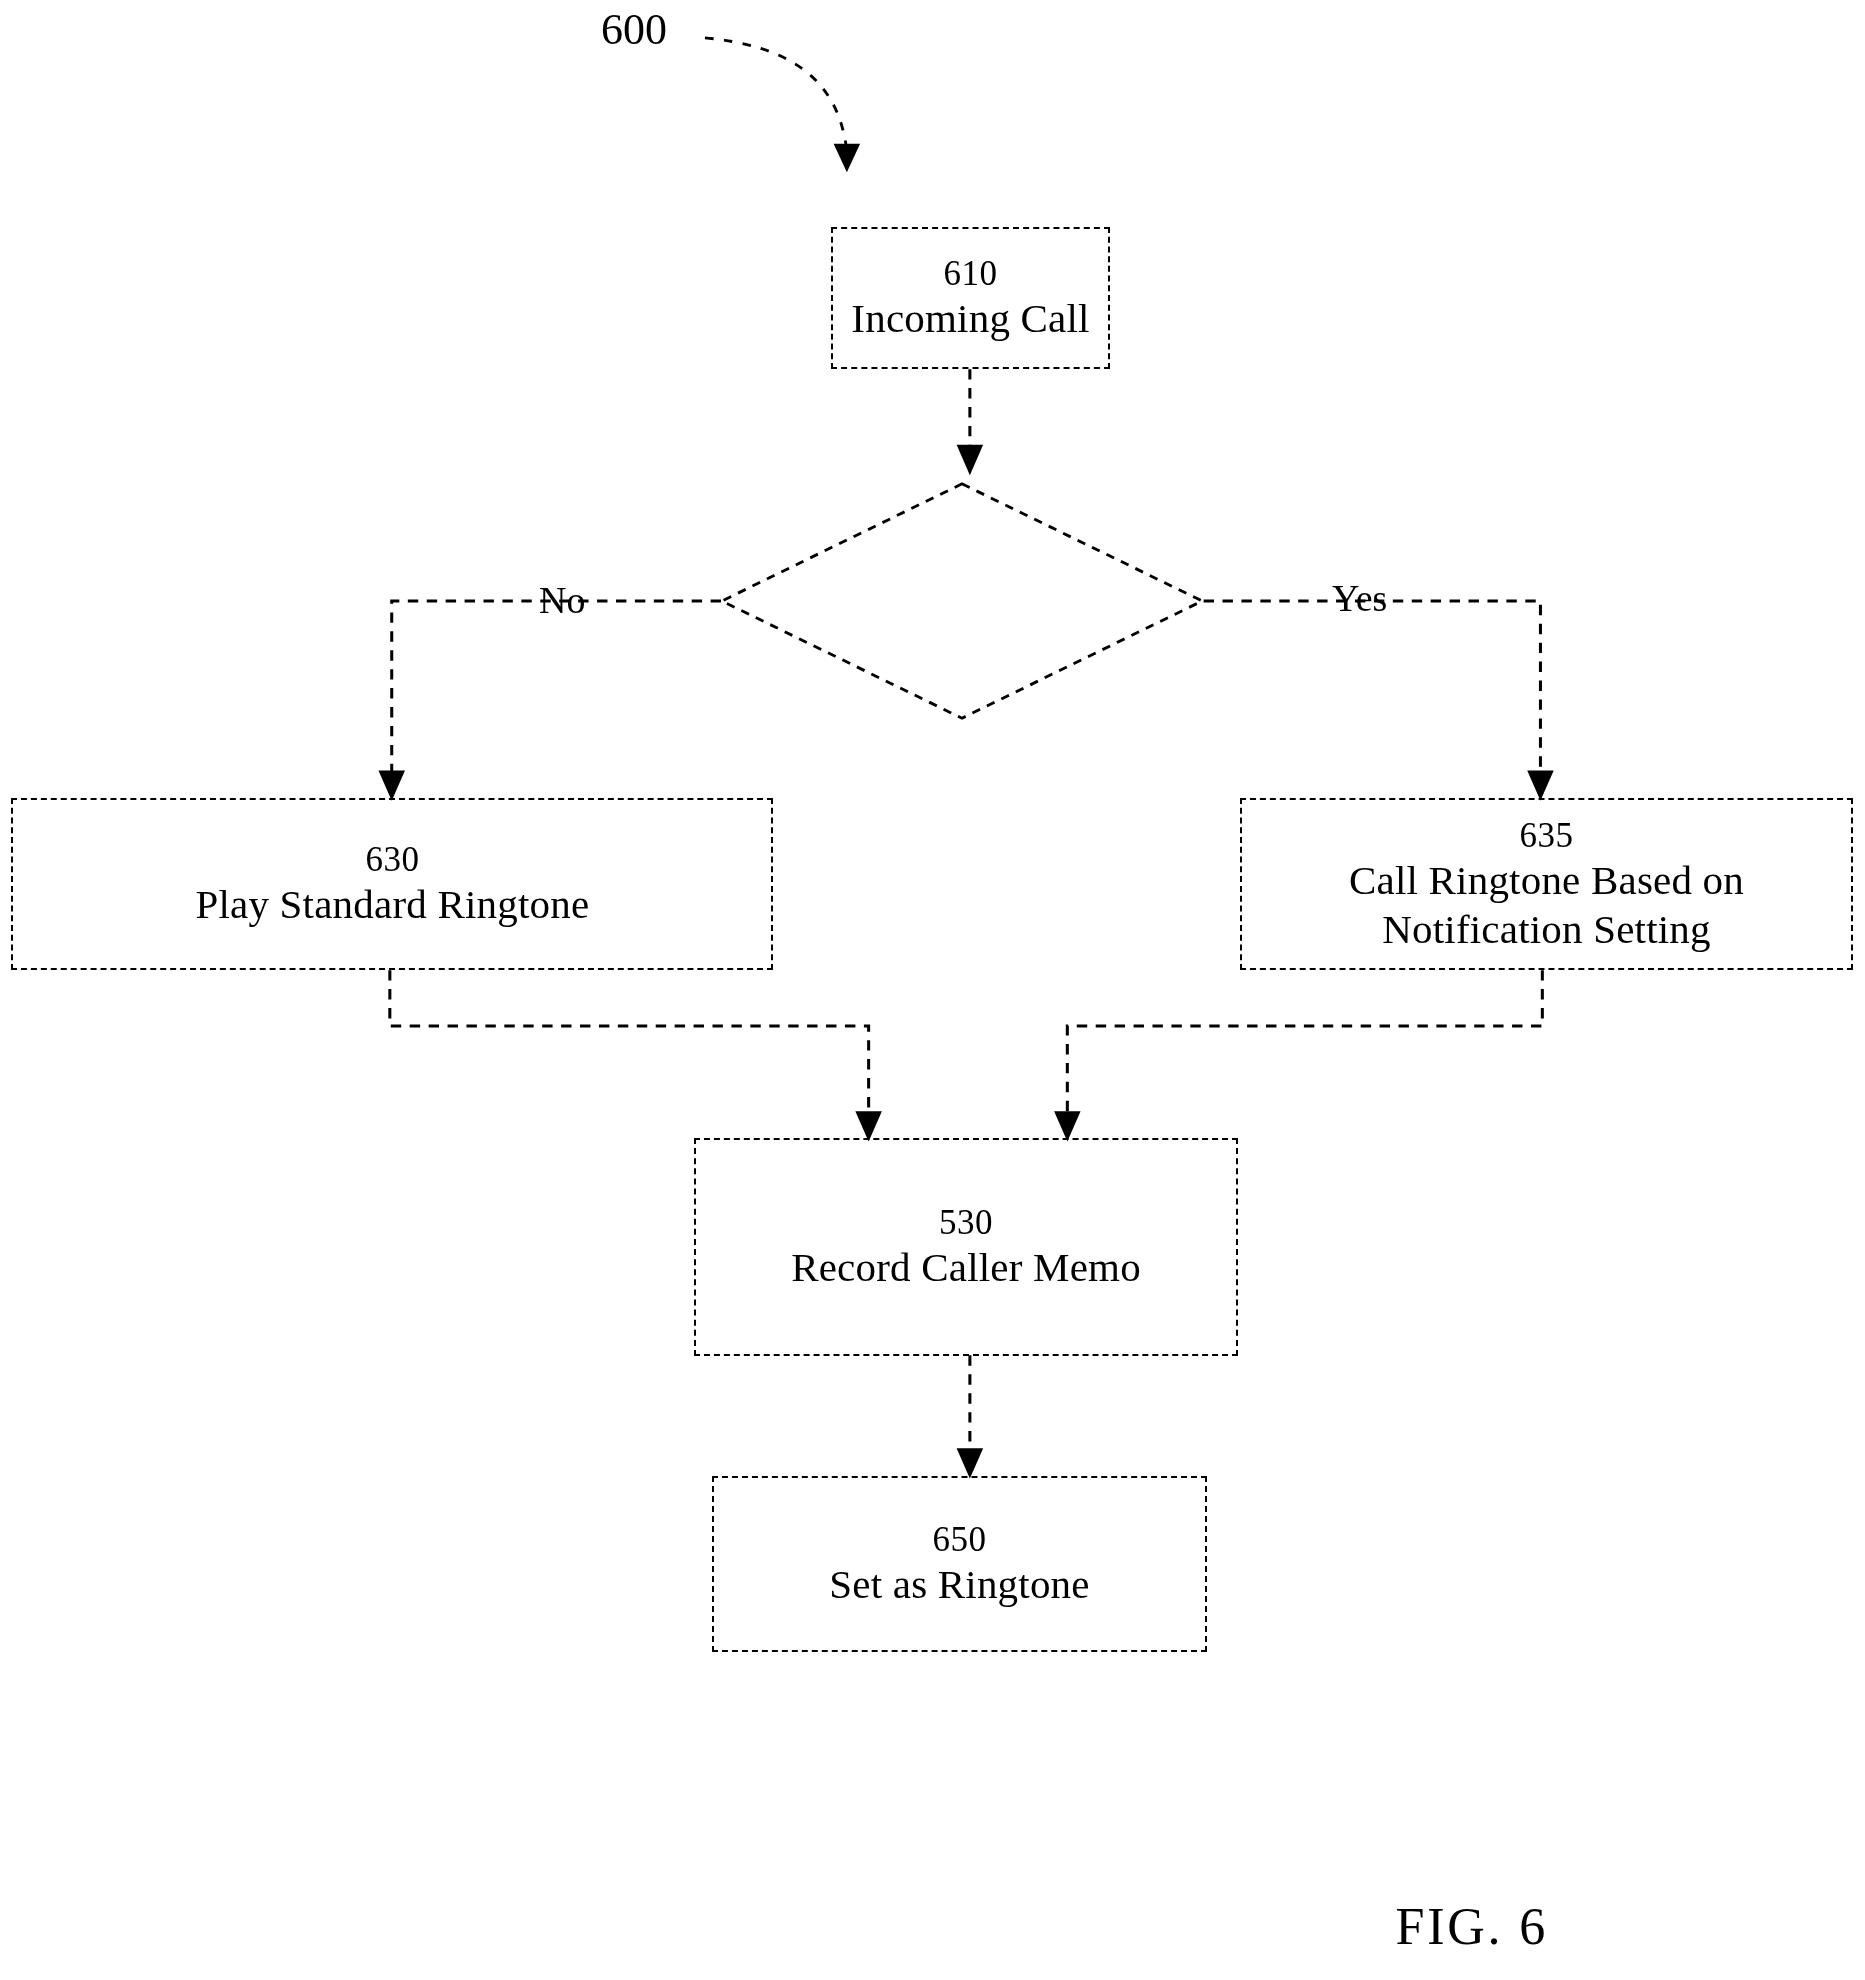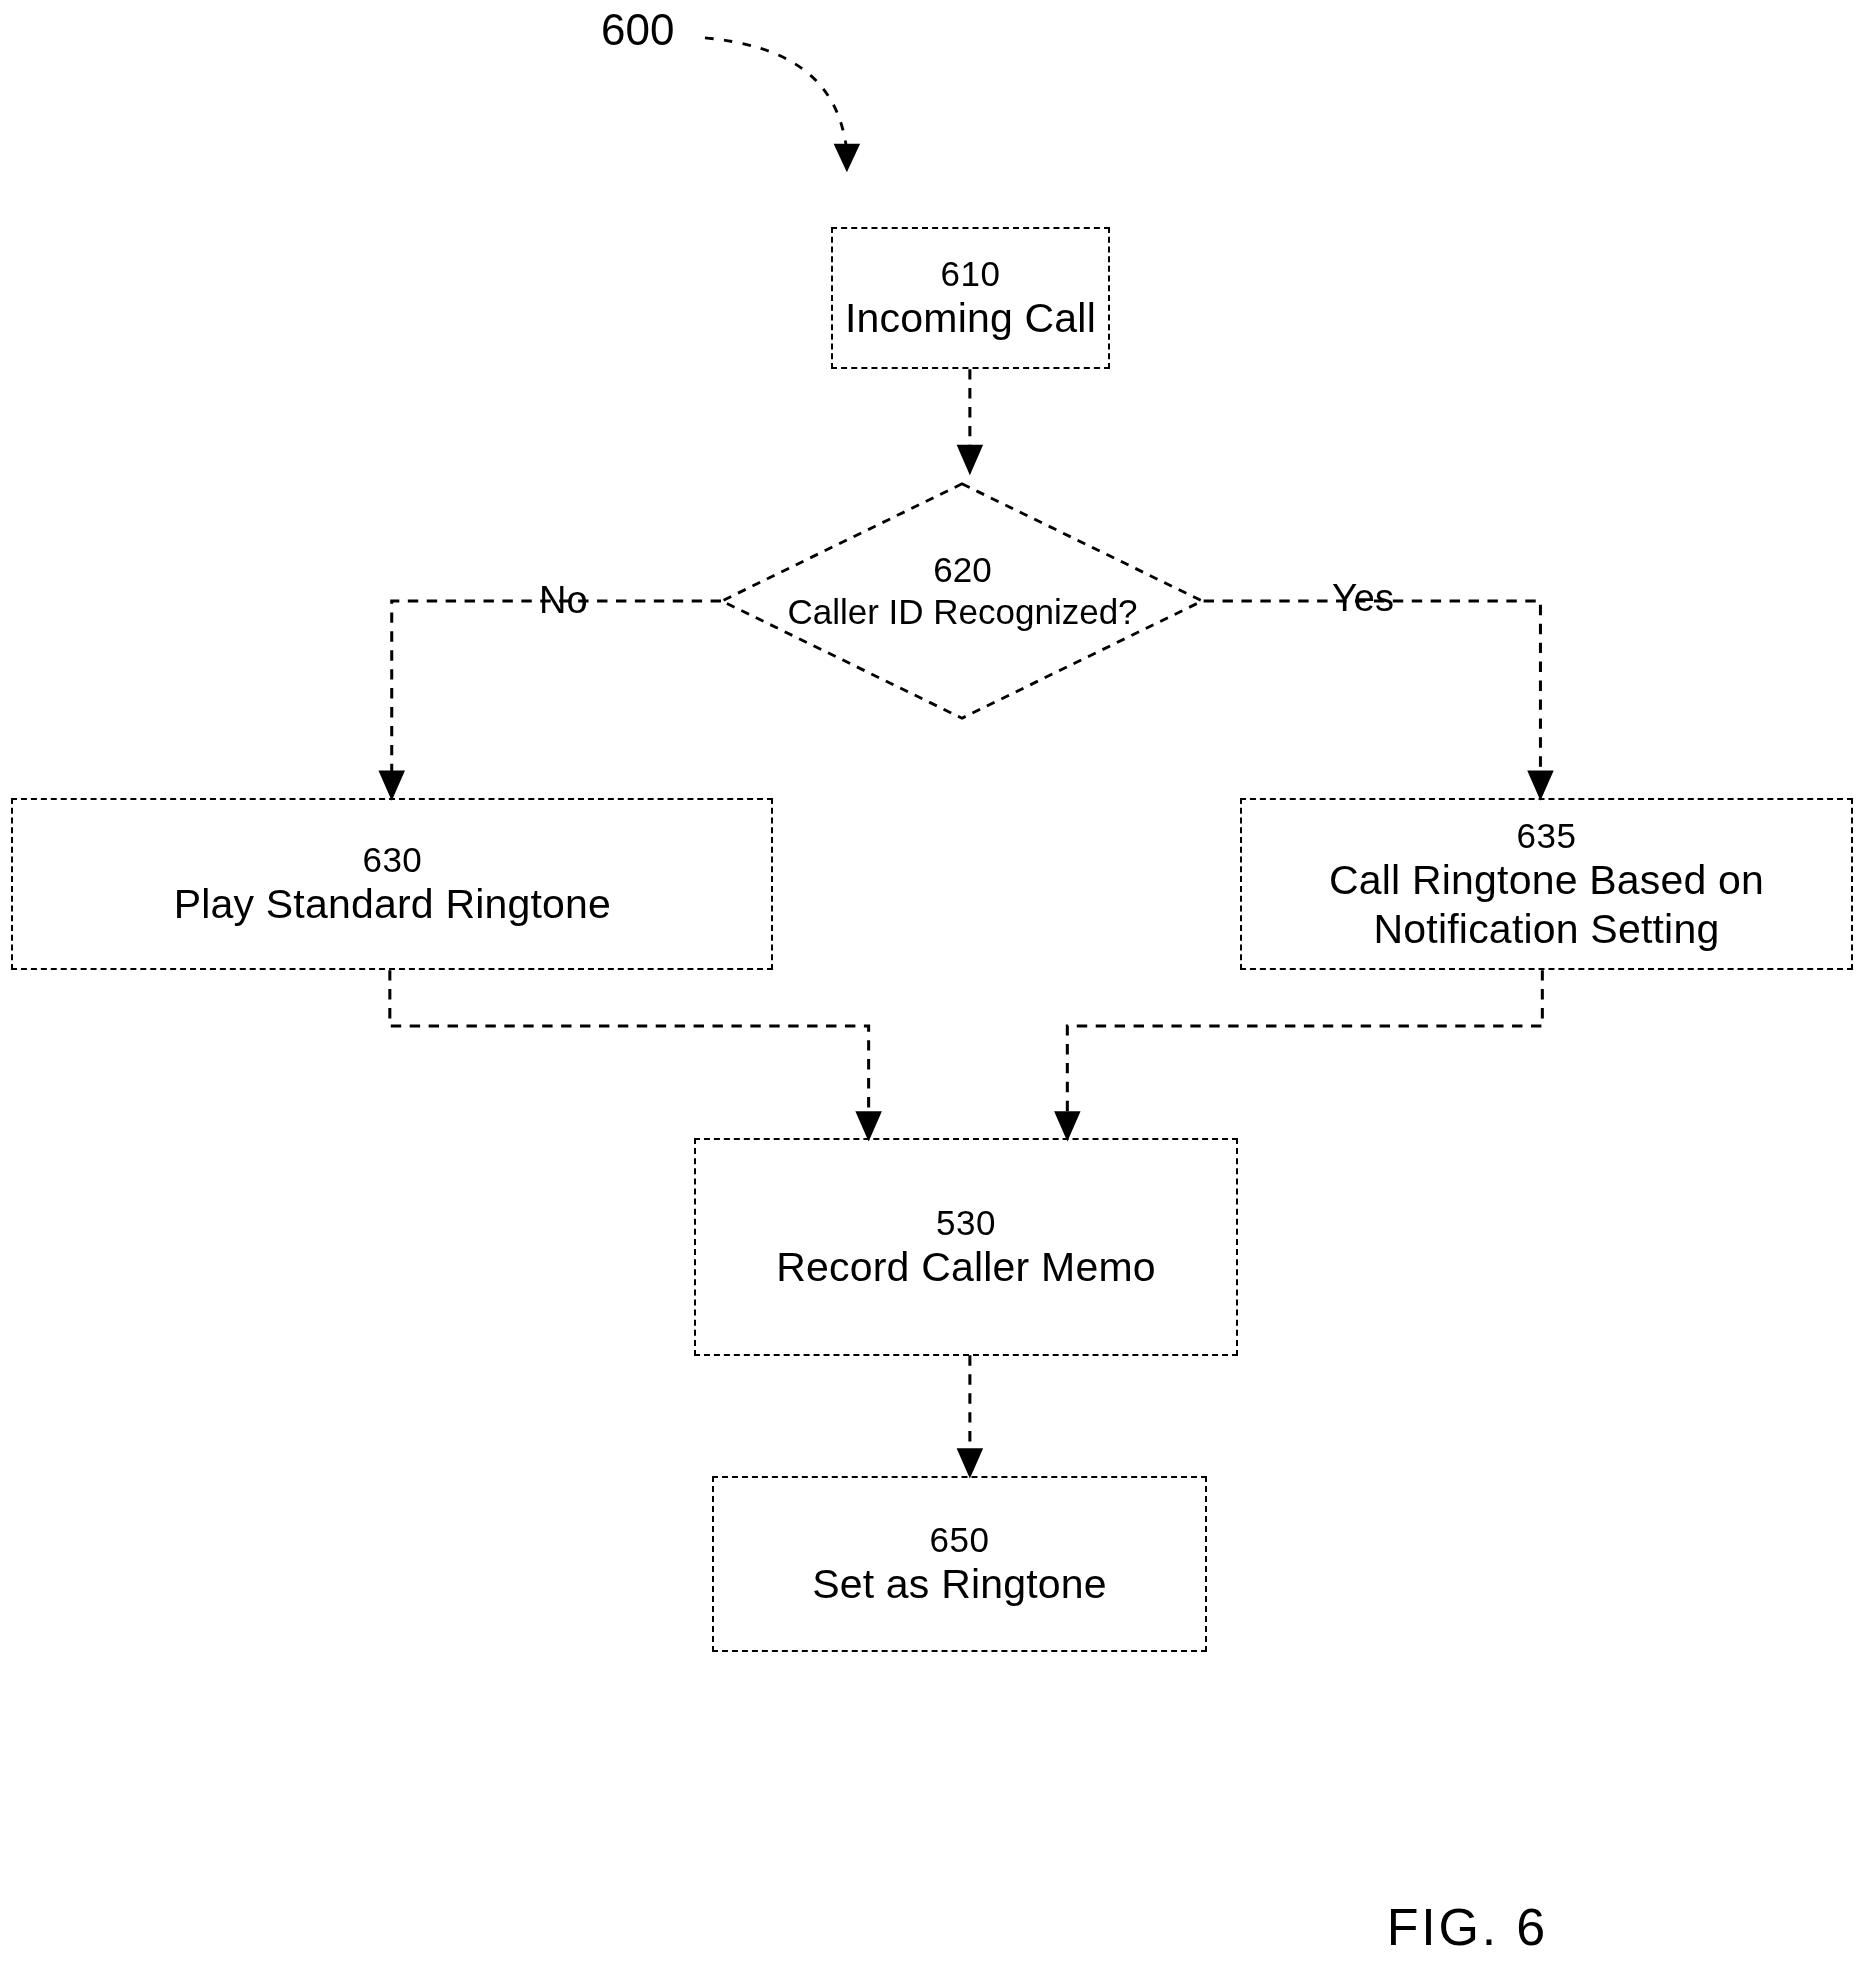--- a/index.html
+++ b/index.html
@@ -11,20 +11,21 @@
   body {
     font-family: "Liberation Sans", sans-serif;
     color: #000000;
   }
   #canvas {
     position: relative;
     width: 1865px;
     height: 1981px;
     background: #ffffff;
     overflow: hidden;
+    font-family: Liberation Serif, serif;
   }
   
   #wires {
     position: absolute;
     left: 0;
     top: 0;
     width: 1865px;
     height: 1981px;
     pointer-events: none;
   }
@@ -162,24 +163,20 @@
 
   <div class="node" id="node-610" style="left:831px; top:227px; width:279px; height:142px;">
     <div class="num">610</div>
     <div class="lbl">Incoming Call</div>
   </div>
 
   <div id="decision-wrap">
     <svg viewBox="0 0 514 254" preserveAspectRatio="none">
       <polygon points="257,3 511,127 257,251 3,127"></polygon>
     </svg>
-    <div id="decision-text">
-      <div class="num">620</div>
-      <div class="lbl">Caller ID Recognized?</div>
-    </div>
   </div>
 
   <div class="edge-label" id="label-no" style="left:539px; top:549px;">No</div>
 
   <div class="edge-label" id="label-yes" style="left:1332px; top:547px;">Yes</div>
 
   <div class="node" id="node-630" style="left:11.4px; top:798px; width:762px; height:172px;">
     <div class="num">630</div>
     <div class="lbl">Play Standard Ringtone</div>
   </div>

